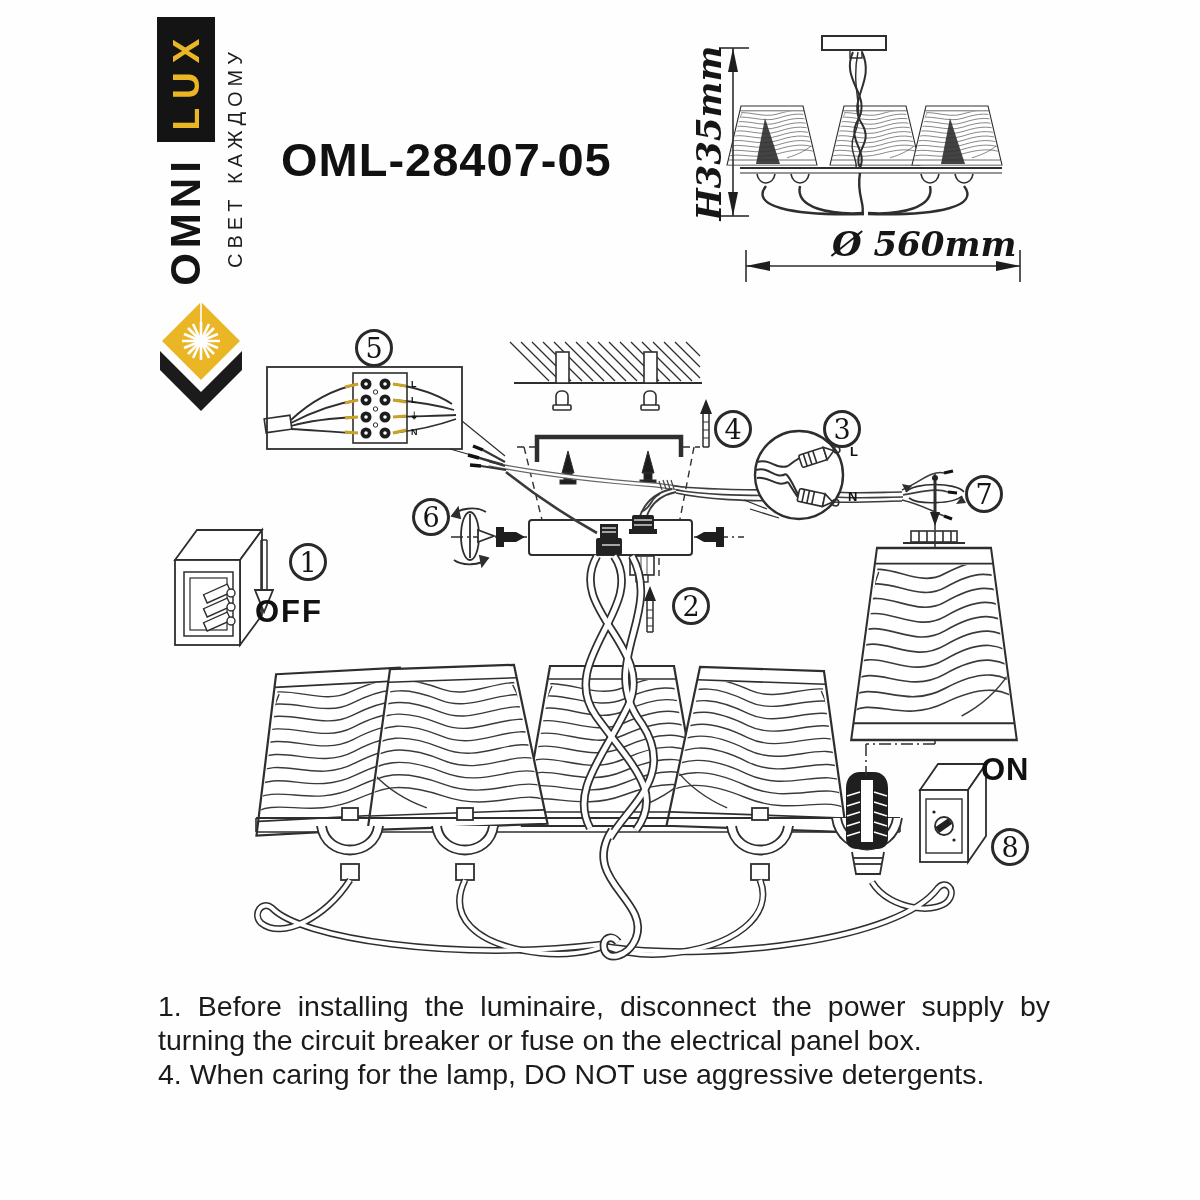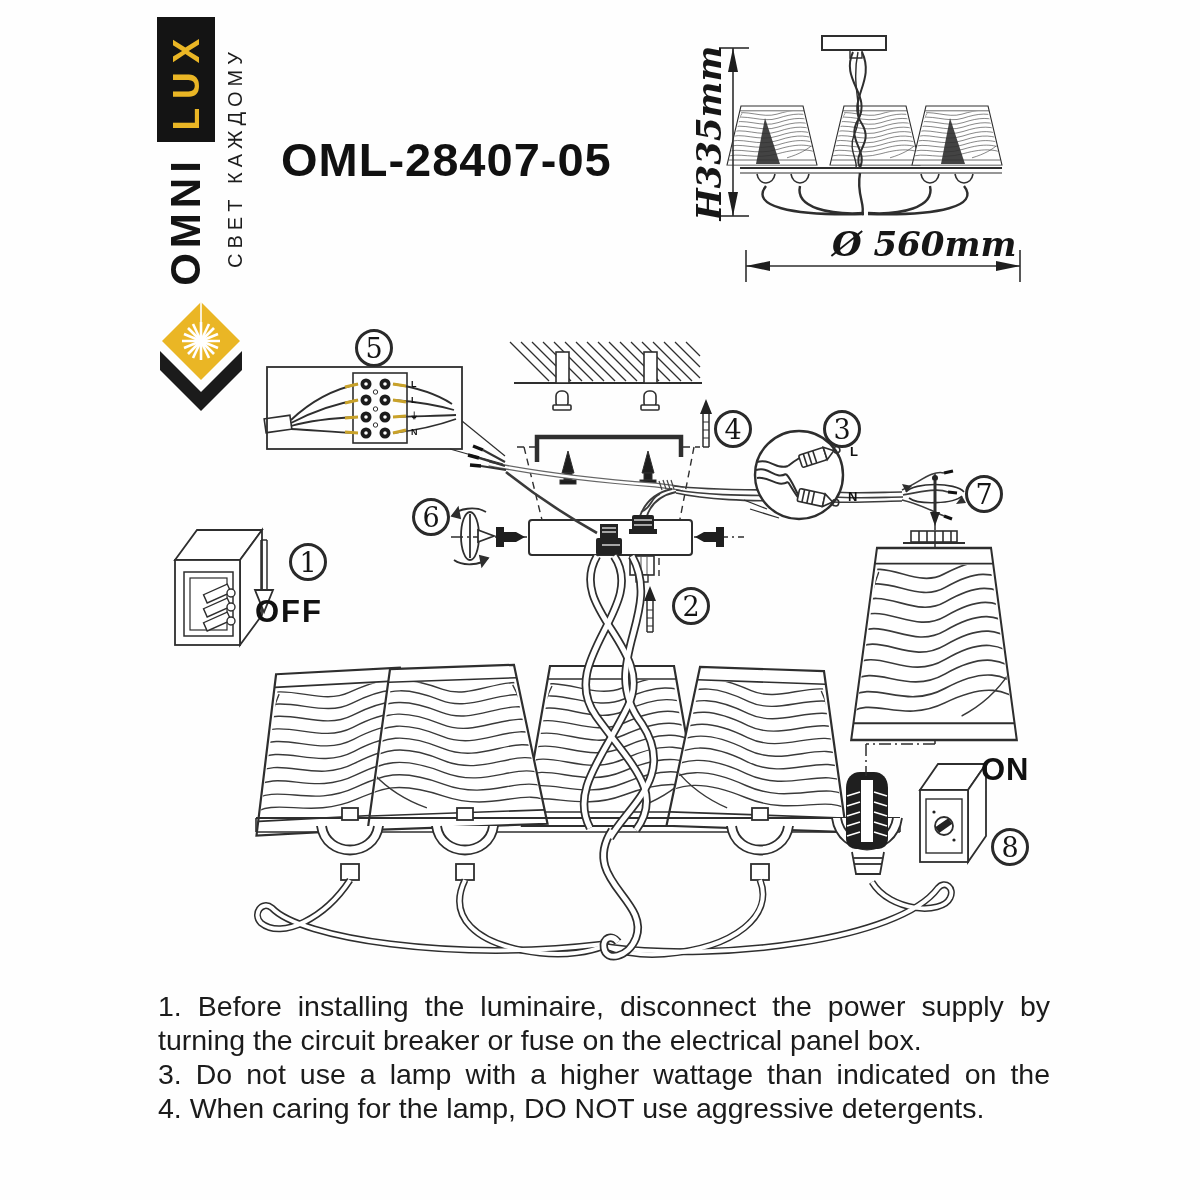--- a/index.html
+++ b/index.html
@@ -538,17 +538,16 @@
 <div class="step-circle" style="left:823px;top:410px;">3</div>
 <div class="step-circle" style="left:714px;top:410px;">4</div>
 <div class="step-circle" style="left:355px;top:329px;">5</div>
 <div class="step-circle" style="left:412px;top:498px;">6</div>
 <div class="step-circle" style="left:965px;top:475px;">7</div>
 <div class="step-circle" style="left:991px;top:828px;">8</div>
 
 <div class="instructions">
   <div class="ins-line just">1. Before installing the luminaire, disconnect the power supply by</div>
   <div class="ins-line">turning the circuit breaker or fuse on the electrical panel box.</div>
-  <div class="ins-line just">3. Do not use a lamp with a higher wattage than indicated on the</div>
   <div class="ins-line">4. When caring for the lamp, DO NOT use aggressive detergents.</div>
 </div>
 
 </div>
 
 </body></html>

